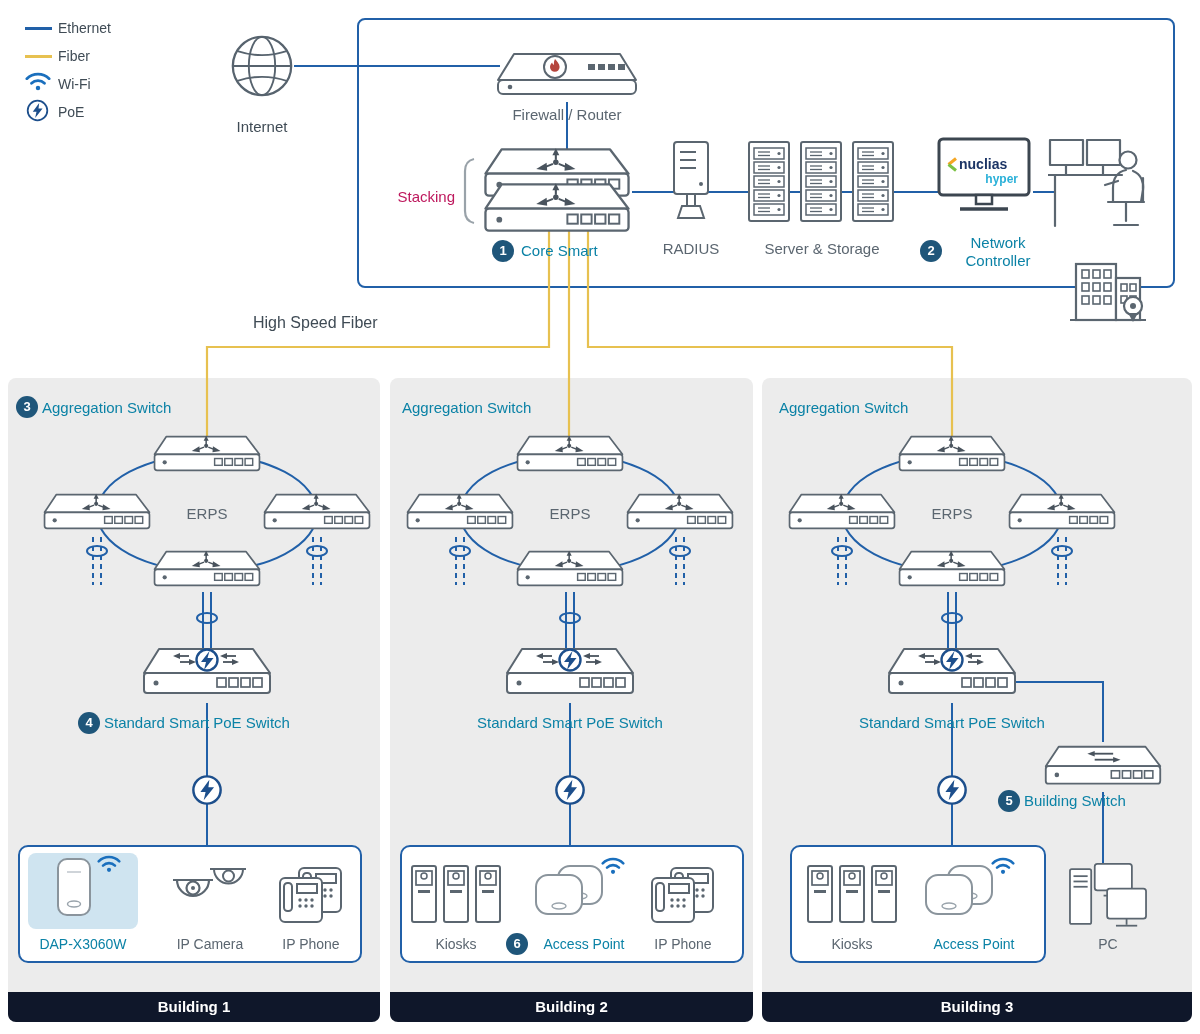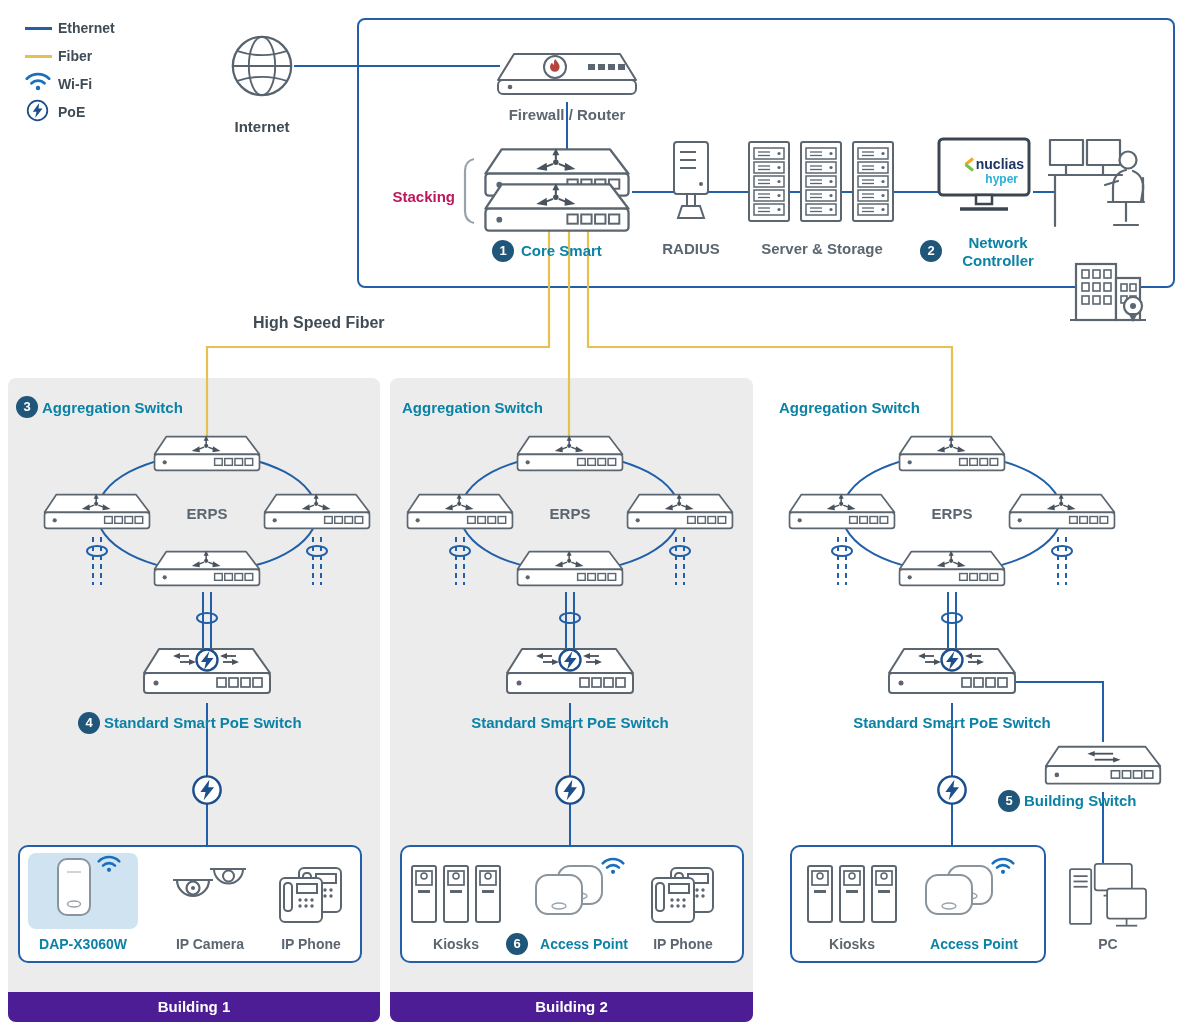--- a/index.html
+++ b/index.html
@@ -1,28 +1,28 @@
 <!DOCTYPE html>
 <html><head>
 <meta charset="utf-8">
 <style>
   *{margin:0;padding:0;box-sizing:border-box}
   body{background:#fff;font-family:"Liberation Sans",sans-serif}
   .canvas{position:relative;width:1200px;height:1034px;background:#fff;overflow:hidden}
   .abs{position:absolute}
-  .lbl{position:absolute;font-weight:700;font-size:15px;color:#5b6670;white-space:nowrap}
+  .lbl{position:absolute;font-weight:400;font-size:15px;color:#5b6670;white-space:nowrap}
   .c{text-align:center}
   .teal{color:#0b82a6}
   .dark{color:#3f4b55}
   .sm{font-size:14px}
   .badge{position:absolute;width:22px;height:22px;border-radius:50%;background:#1f567a;color:#fff;
          font-size:13px;font-weight:700;line-height:22px;text-align:center}
   .adminbox{position:absolute;left:357px;top:18px;width:818px;height:270px;border:2px solid #2160a8;border-radius:8px}
   .bldg{position:absolute;top:378px;height:644px;background:#ececec;border-radius:8px}
-  .footer{position:absolute;left:0;right:0;bottom:0;height:30px;background:#4c1d95;border-radius:0 0 8px 8px;
+  .footer{position:absolute;left:0;right:0;bottom:0;height:30px;background:#0f172a;border-radius:0 0 8px 8px;
           color:#fff;font-size:15px;font-weight:700;text-align:center;line-height:30px}
   .devbox{position:absolute;background:#fff;border:2px solid #2160a8;border-radius:10px}
   .hl{position:absolute;background:#cfe4f0;border-radius:8px}
   svg.icon{position:absolute;display:block}
   .wires{position:absolute;left:0;top:0}
 </style>
 </head>
 <body>
 
 <div class="canvas">
@@ -314,20 +314,23 @@
     </defs>
   </svg>
 
   <div class="adminbox"></div>
 
   <div class="bldg" style="left:8px;width:372px">
     <div class="footer">Building 1</div>
   </div>
   <div class="bldg" style="left:390px;width:363px">
     <div class="footer">Building 2</div>
+  </div>
+  <div class="bldg" style="left:762px;width:430px">
+    <div class="footer">Building 3</div>
   </div>
 
   <svg class="wires" width="1200" height="1034">
     <g stroke="#2160a8" stroke-width="2" fill="none">
       <path d="M294,66 H500"></path>
       <path d="M567,102 V150"></path>
       <path d="M632,192 H938"></path>
       <path d="M1033,192 H1056"></path>
       <g>
         <ellipse cx="207" cy="513" rx="110" ry="58"></ellipse>
@@ -436,21 +439,21 @@
       <use href="#rack"></use>
     </svg>
   <div class="lbl c" style="left:752px;top:240px;width:140px">Server &amp; Storage</div>
 
   <div class="badge" style="left:920px;top:240px">2</div>
   <div class="lbl teal c" style="left:946px;top:234px;width:104px;white-space:normal;line-height:1.2">Network Controller</div>
   <svg class="icon" style="left:936px;top:136px" width="96" height="78">
       <use href="#monitor"></use>
     </svg>
   <div class="abs" style="left:946px;top:156px;width:78px">
-    <div style="display:flex;align-items:center;justify-content:flex-end;gap:2px">
+    <div style="display:flex;align-items:center;justify-content:flex-start;gap:2px">
       <svg width="11" height="15" viewBox="0 0 11 15">
         <path d="M10,1.5 L2.5,7.5" fill="none" stroke="#f5a623" stroke-width="3"></path>
         <path d="M2.5,7.5 L10,13.5" fill="none" stroke="#7ac143" stroke-width="3"></path>
       </svg>
       <span style="font-size:14px;font-weight:700;color:#1c3566">nuclias</span>
     </div>
     <div style="font-size:12px;font-weight:700;color:#2ab0d8;text-align:right;padding-right:6px">hyper</div>
   </div>
   <svg class="icon" style="left:1048px;top:134px" width="100" height="96">
       <use href="#operator"></use>

